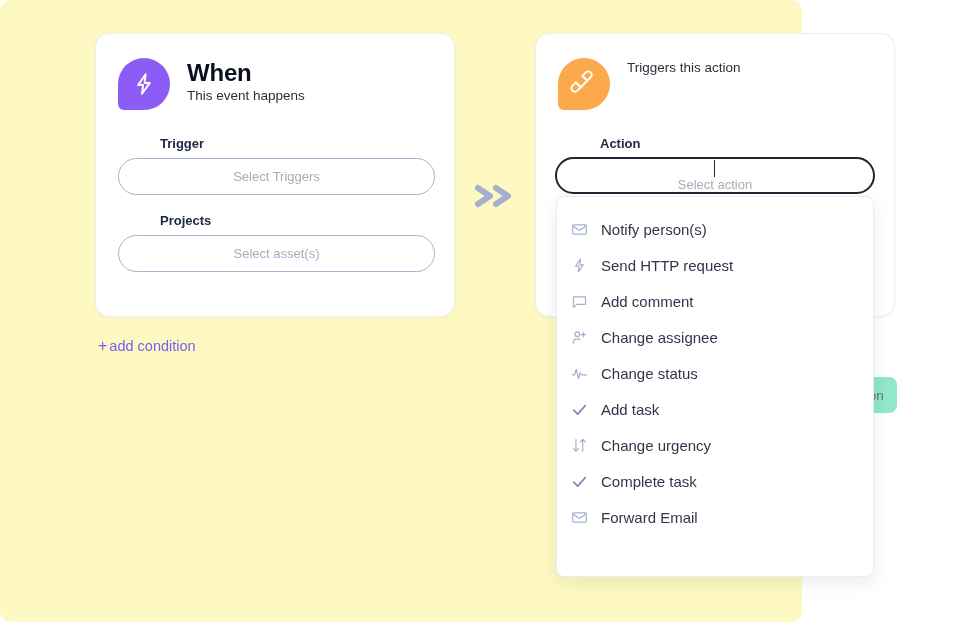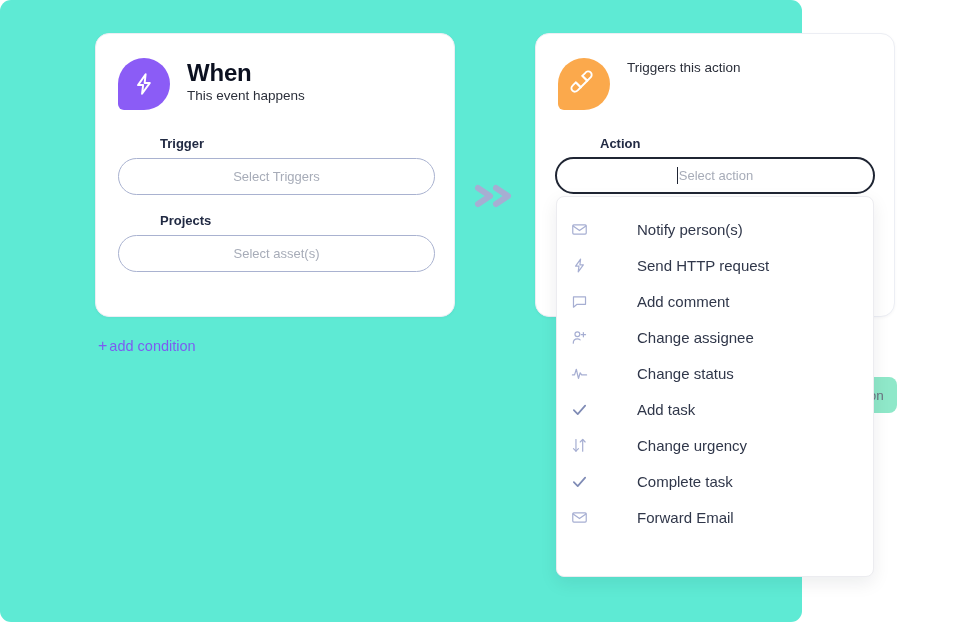--- a/index.html
+++ b/index.html
@@ -3,21 +3,21 @@
 <meta charset="utf-8">
 <style>
   * { box-sizing: border-box; }
   html, body {
     margin: 0; padding: 0;
     width: 973px; height: 622px;
     background: #ffffff;
     font-family: "Liberation Sans", sans-serif;
     overflow: hidden;
   }
-  #stage { position: relative; width: 802px; height: 622px; background: #5eead4; border-radius: 11px; }
+  #stage { position: relative; width: 802px; height: 622px; background: #fef9c3; border-radius: 11px; }
 
   
   .card {
     position: absolute;
     background: #ffffff;
     border: 1px solid #eceef4;
     border-radius: 14px;
     box-shadow: 0 1px 3px rgba(16,24,40,0.04);
   }
   #card-when { left: 95px; top: 33px; width: 360px; height: 284px; }
@@ -131,21 +131,20 @@
     box-shadow: 0 6px 18px rgba(16,24,40,0.08);
     z-index: 5;
     padding-top: 14px;
     overflow: hidden;
   }
   .dd-item {
     height: 36px;
     display: flex; align-items: center;
     padding-left: 14px;
     cursor: pointer;
-    gap: 36px;
   }
   .dd-ico {
     width: 24px; height: 20px;
     flex: 0 0 auto;
     display: flex; align-items: center; justify-content: flex-start;
     color: #a6aed2;
   }
   .dd-ico svg { display: block; }
   .dd-label {
     font-size: 15px;
@@ -200,21 +199,21 @@
           <line x1="5" y1="10.6" x2="9.2" y2="14.8"></line>
           <line x1="10.6" y1="5" x2="14.8" y2="9.2"></line>
         </svg>
       </div>
       <div class="head-text">
         <div class="head-sub">Triggers this action</div>
       </div>
     </div>
 
     <div class="field-label" style="left:22px; top:102px;">Action</div>
-    <div class="field-input focused" style="left:19px; top:123px; width:320px;">
+    <div class="field-input focused" style="left:19px; top:123px; width:320px;flex-direction:column;">
       <span class="caret"></span>
       <span>Select action</span>
     </div>
   </div>
 
   <div id="add-condition">
     <span class="plus">+</span>
     <span>add condition</span>
   </div>
 

